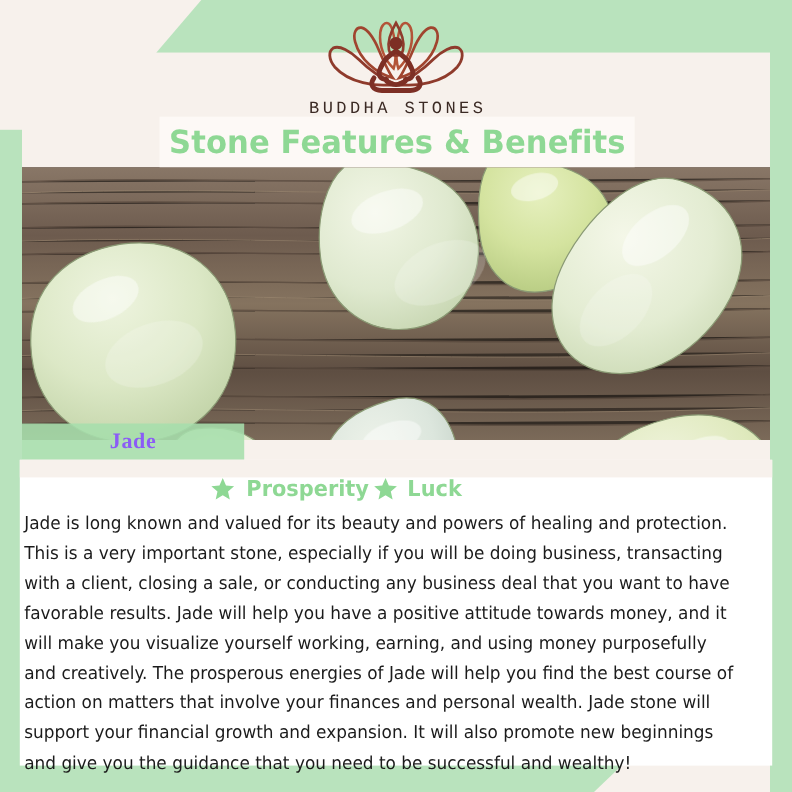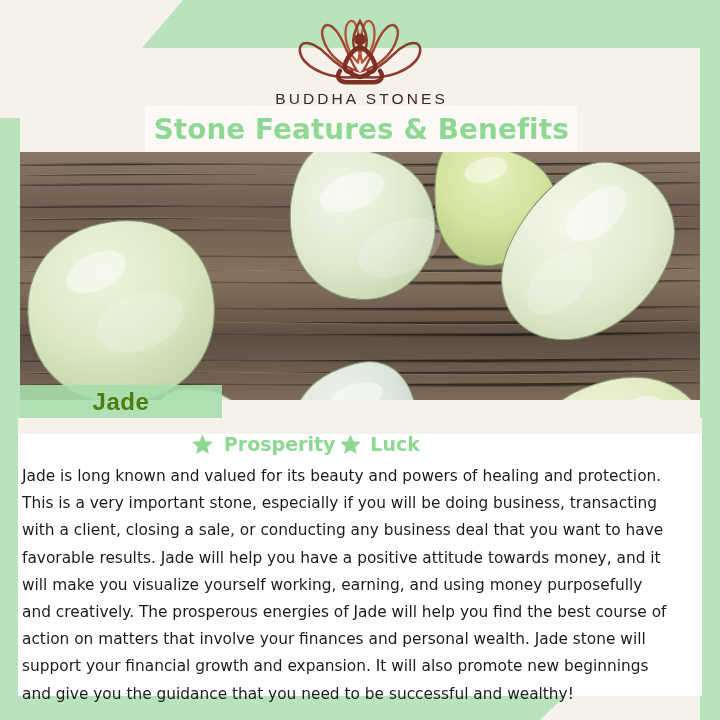--- a/index.html
+++ b/index.html
@@ -56,21 +56,21 @@
     width: 720px; height: 100px;
     z-index: 5;
     display: flex;
     flex-direction: column;
     align-items: center;
     justify-content: flex-start;
   }
   .logo-mark { display: block; }
   .logo-word {
     margin-top: 2px;
-    font-family: Liberation Sans, sans-serif;
+    font-family: Liberation Mono, monospace;
     font-size: 15.5px;
     letter-spacing: 3.1px;
     color: #3b2a24;
     text-indent: 3.1px;
   }
 
   
   .title-banner {
     position: absolute;
     left: 145px; top: 106px;
@@ -106,24 +106,24 @@
     position: absolute;
     left: 20px; top: 385px;
     width: 202px; height: 33px;
     background: rgba(166, 222, 172, 0.88);
     z-index: 4;
     display: flex;
     align-items: center;
     justify-content: center;
   }
   .jade-band-text {
-    font-family: Liberation Sans, sans-serif;
+    font-family: Liberation Serif, serif;
     font-weight: bold;
-    font-size: 24px;
-    color: #4d7c0f;
+    font-size: 20px;
+    color: #8b5cf6;
     letter-spacing: 0.6px;
   }
 
   
   .content-panel {
     position: absolute;
     left: 18px; top: 418px;
     width: 684px; height: 278px;
     background: #ffffff;
     z-index: 4;

